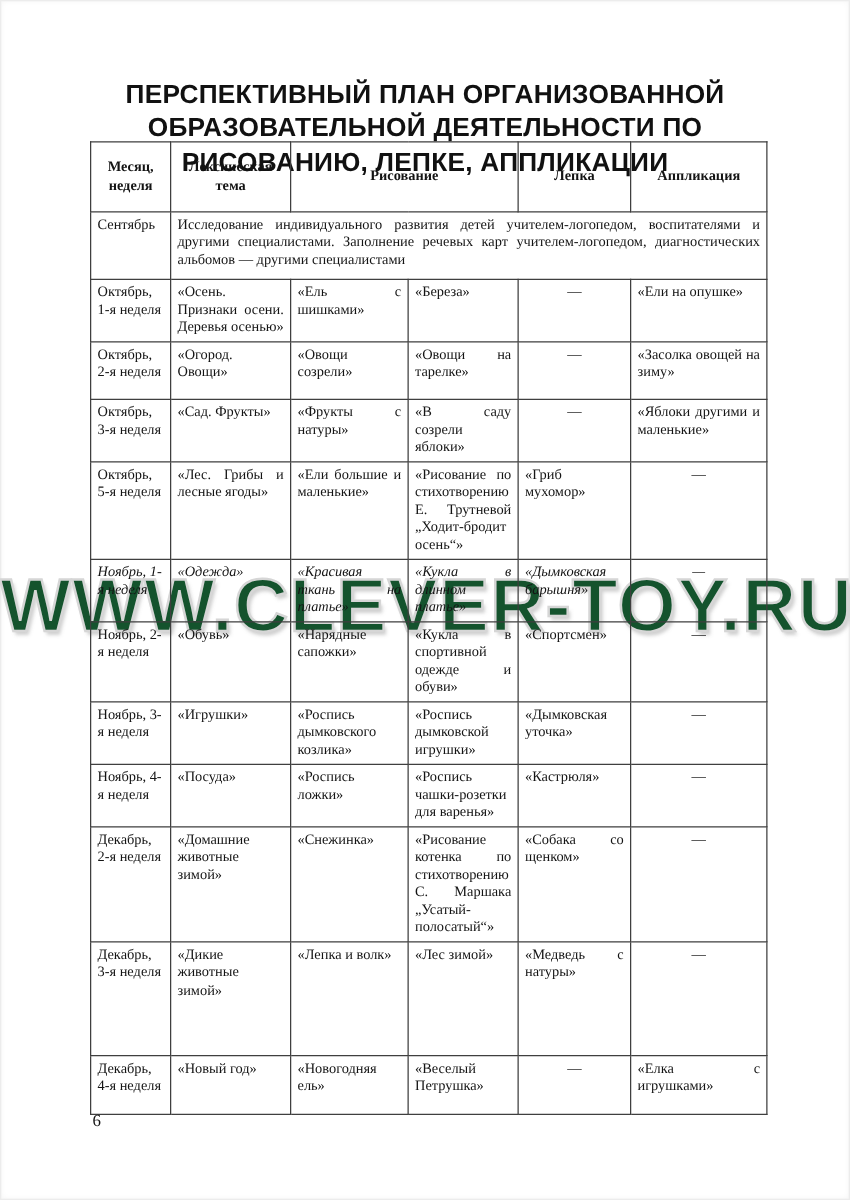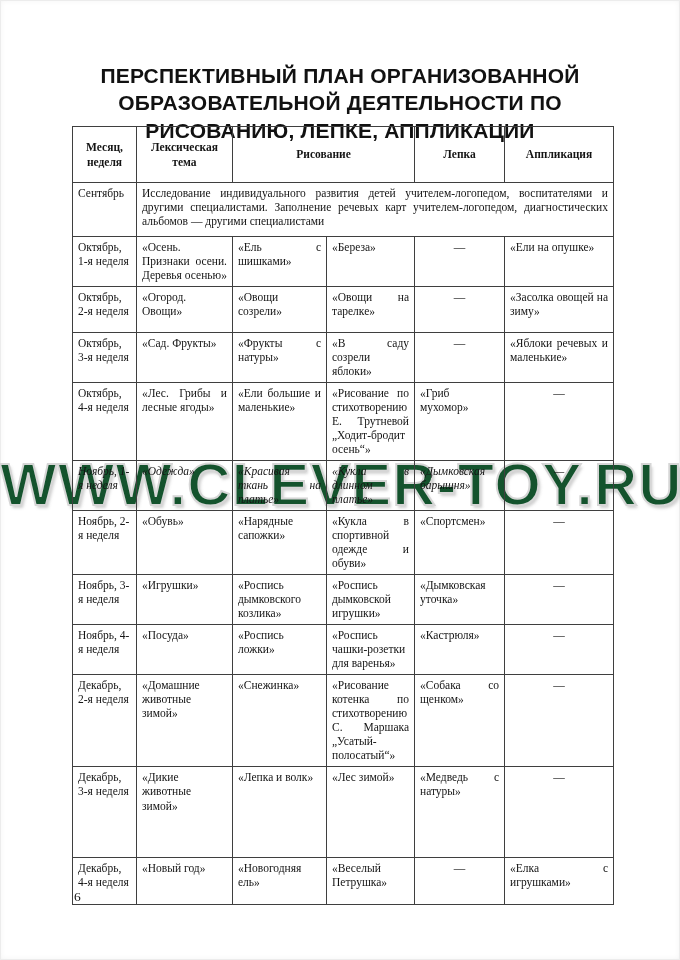--- a/index.html
+++ b/index.html
@@ -37,21 +37,21 @@
     letter-spacing: 1px;
     white-space: nowrap;
     color: #14532d;
     -webkit-text-stroke: 2px #d6d6d6;
     text-shadow: 2px 3px 3px rgba(120,120,120,0.35);
     z-index: 1;
     pointer-events: none;
   }
   table.plan-table {
     position: absolute;
-    left: 72px; top: 126px;
+    left: 72px; top: 113px;
     width: 541px;
     border-collapse: collapse;
     table-layout: fixed;
     background: transparent;
     z-index: 2;
   }
   col.c1 { width: 64px; }
   col.c2 { width: 96px; }
   col.c3 { width: 94px; }
   col.c4 { width: 88px; }
@@ -146,24 +146,24 @@
     <td class="cell">«Овощи на тарелке»</td>
     <td class="cell dash">—</td>
     <td class="cell">«Засолка овощей на зиму»</td>
   </tr>
         <tr>
     <td class="month">Октябрь, 3-я неделя</td>
     <td class="theme">«Сад. Фрукты»</td>
     <td class="cell">«Фрукты с натуры»</td>
     <td class="cell">«В саду созрели яблоки»</td>
     <td class="cell dash">—</td>
-    <td class="cell">«Яблоки речевых и маленькие»</td>
-  </tr>
-        <tr>
-    <td class="month">Октябрь, 4-я неделя</td>
+    <td class="cell">«Яблоки другими и маленькие»</td>
+  </tr>
+        <tr>
+    <td class="month">Октябрь, 5-я неделя</td>
     <td class="theme">«Лес. Грибы и лесные ягоды»</td>
     <td class="cell">«Ели большие и маленькие»</td>
     <td class="cell">«Рисование по стихотворению Е. Трутневой „Ходит-бродит осень“»</td>
     <td class="cell">«Гриб мухомор»</td>
     <td class="cell dash">—</td>
   </tr>
         <tr>
     <td class="month">Ноябрь, 1-я неделя</td>
     <td class="theme">«Одежда»</td>
     <td class="cell">«Красивая ткань на платье»</td>

